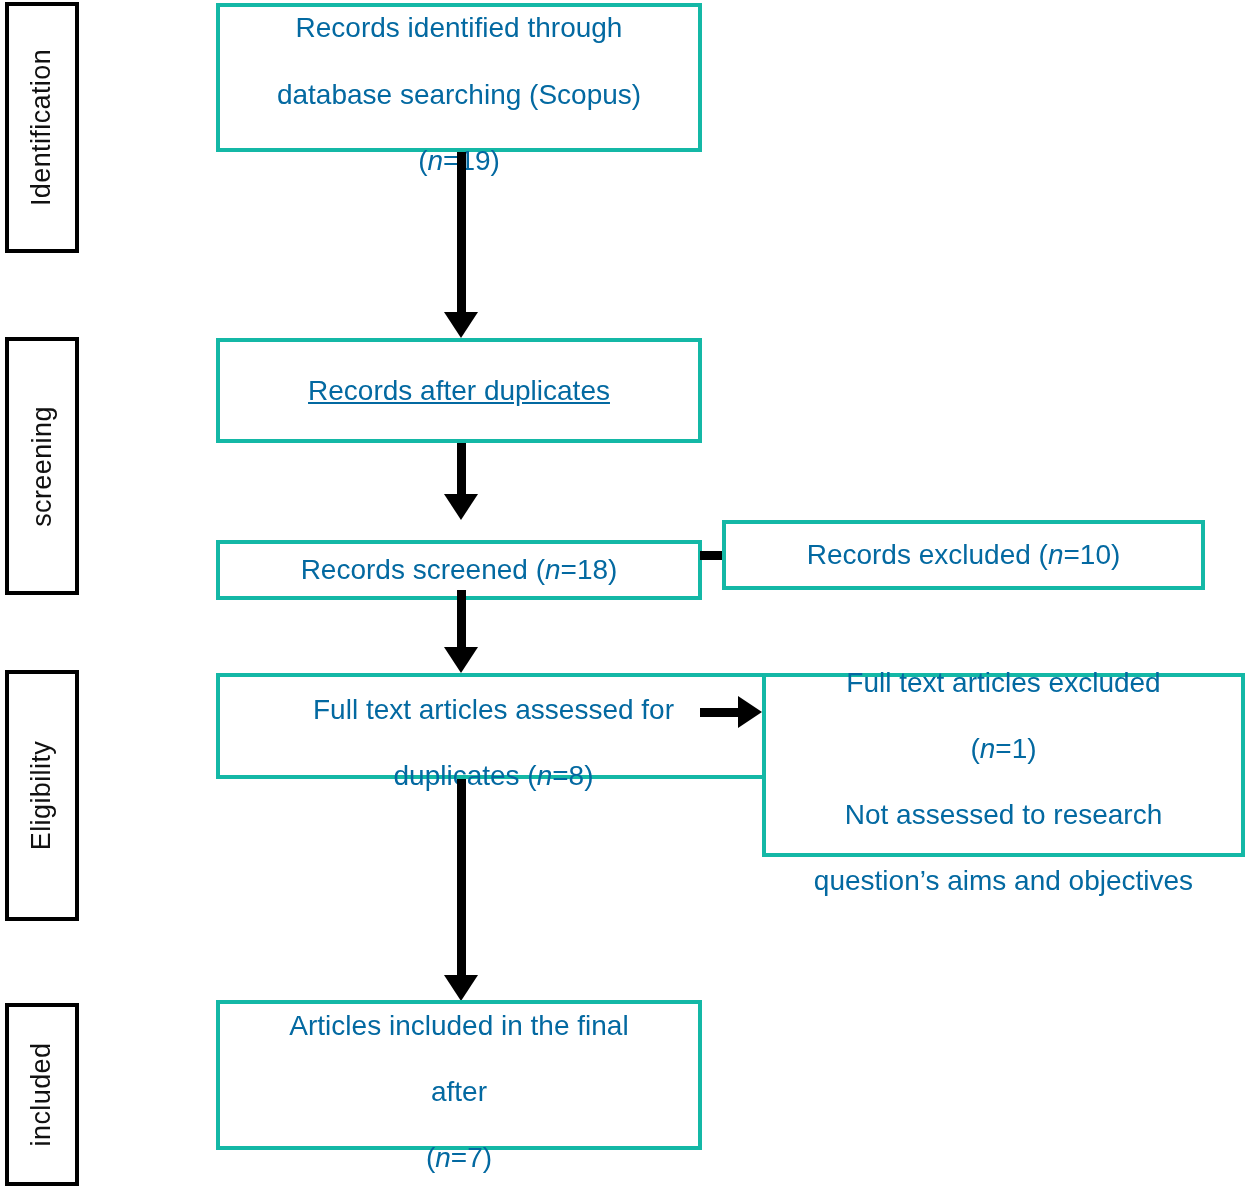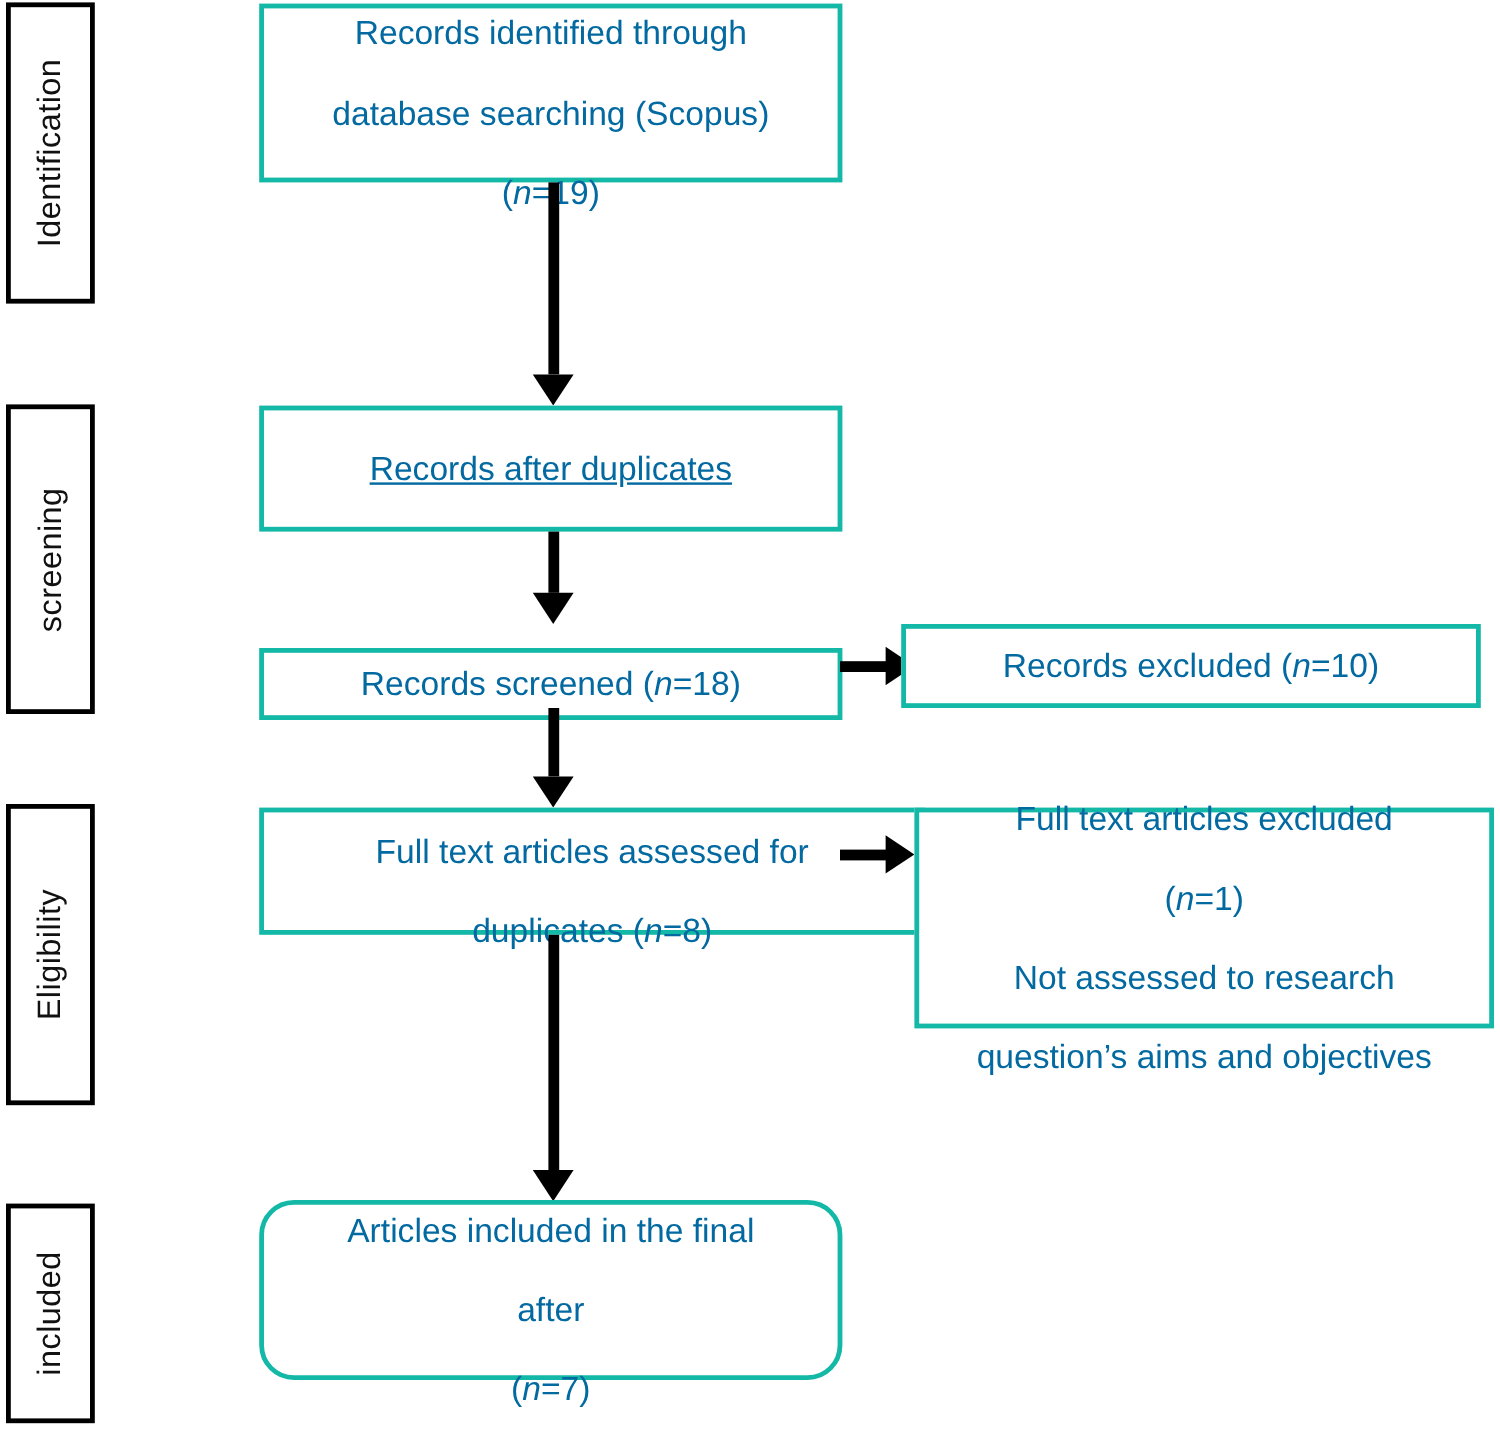--- a/index.html
+++ b/index.html
@@ -157,21 +157,21 @@
 
   <div class="box" style="left:216px; top:520px; width:486px; height:60px;margin-top:20px;">
     <span class="txt"><span>Records screened (</span><span class="ital">n</span><span>=18)</span></span>
   </div>
 
   <div class="h-arrow" style="left:700px; top:555px; width:62px;">
     <div class="shaft" style="width:40px;"></div>
     <div class="head"></div>
   </div>
 
-  <div class="box" style="left:751px; top:520px; width:483px; height:70px;">
+  <div class="box" style="left:722px; top:520px; width:483px; height:70px;">
     <span class="txt"><span>Records excluded (</span><span class="ital">n</span><span>=10)</span></span>
   </div>
 
   <div class="v-arrow" style="left:461px; top:590px; height:83px;">
     <div class="shaft" style="height:57px;"></div>
     <div class="head"></div>
   </div>
 
   <div class="box" style="left:216px; top:673px; width:555px; height:106px;">
     <span class="txt">
@@ -192,21 +192,21 @@
       <span>Not assessed to research</span><br>
       <span>question’s aims and objectives</span>
     </span>
   </div>
 
   <div class="v-arrow" style="left:461px; top:779px; height:222px;">
     <div class="shaft" style="height:196px;"></div>
     <div class="head"></div>
   </div>
 
-  <div class="box" style="left:216px; top:1000px; width:486px; height:150px;border-radius:29px;">
+  <div class="box" style="left:216px; top:1000px; width:486px; height:150px;">
     <span class="txt">
       <span>Articles included in the final</span><br>
       <span>after</span><br>
       <span><span>(</span><span class="ital">n</span><span>=7)</span></span>
     </span>
   </div>
 
 </div>
 
 </body></html>

